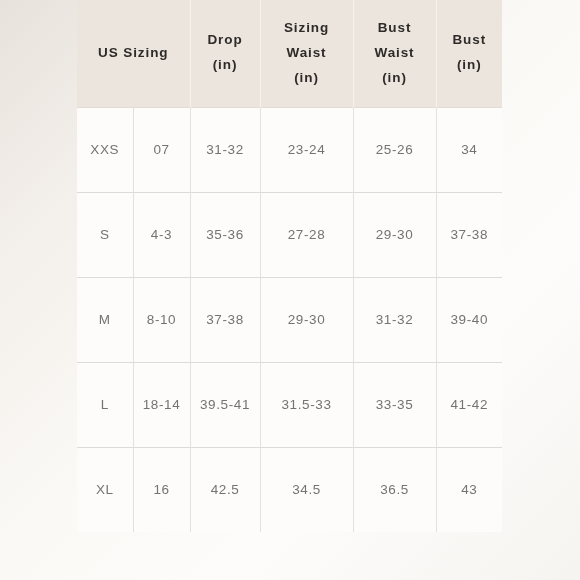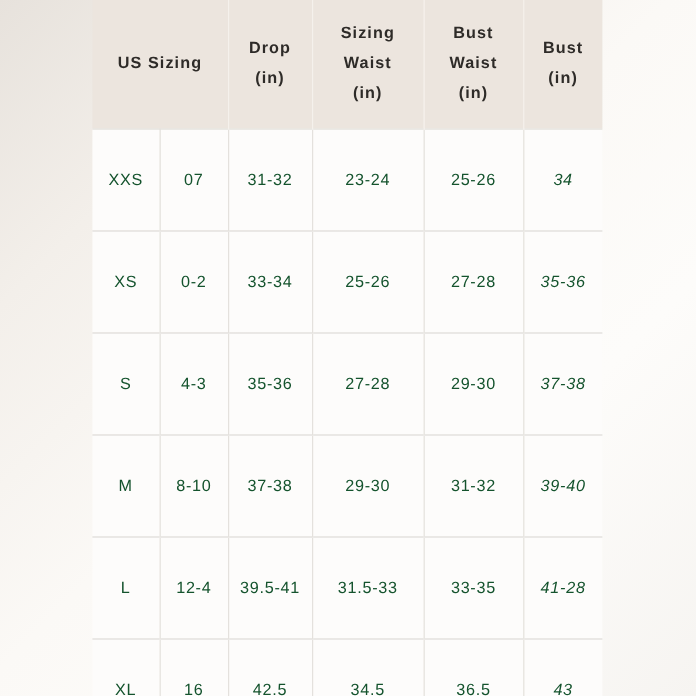--- a/index.html
+++ b/index.html
@@ -54,35 +54,34 @@
     border-right: 1px solid #f5f1ec;
     box-sizing: border-box;
   }
   thead th:last-child {
     border-right: none;
   }
 
   tbody td {
     background: #fdfcfb;
     height: 85px;
-    color: #14532d;
+    color: #737373;
     font-size: 13.5px;
     font-weight: normal;
     letter-spacing: 0.6px;
     line-height: 1.9;
     text-align: center;
     vertical-align: middle;
     padding: 0 4px;
     border-top: 1px solid #dedbd7;
     border-right: 1px solid #e4e1dd;
     box-sizing: border-box;
   }
   tbody td:last-child {
     border-right: none;
-    font-style: italic;
   }
   tbody tr:first-child td {
     border-top: 1px solid #e0dcd6;
   }
 </style>
 </head>
 <body>
 
 <div id="chart-wrap">
   <table class="size-chart">
@@ -120,50 +119,42 @@
     <tbody id="chart-body">
         <tr>
           <td>XXS</td>
           <td>07</td>
           <td>31-32</td>
           <td>23-24</td>
           <td>25-26</td>
           <td>34</td>
         </tr>
         <tr>
-          <td>XS</td>
-          <td>0-2</td>
-          <td>33-34</td>
-          <td>25-26</td>
-          <td>27-28</td>
-          <td>35-36</td>
-        </tr>
-        <tr>
           <td>S</td>
           <td>4-3</td>
           <td>35-36</td>
           <td>27-28</td>
           <td>29-30</td>
           <td>37-38</td>
         </tr>
         <tr>
           <td>M</td>
           <td>8-10</td>
           <td>37-38</td>
           <td>29-30</td>
           <td>31-32</td>
           <td>39-40</td>
         </tr>
         <tr>
           <td>L</td>
-          <td>12-4</td>
+          <td>18-14</td>
           <td>39.5-41</td>
           <td>31.5-33</td>
           <td>33-35</td>
-          <td>41-28</td>
+          <td>41-42</td>
         </tr>
         <tr>
           <td>XL</td>
           <td>16</td>
           <td>42.5</td>
           <td>34.5</td>
           <td>36.5</td>
           <td>43</td>
         </tr>
       </tbody>

